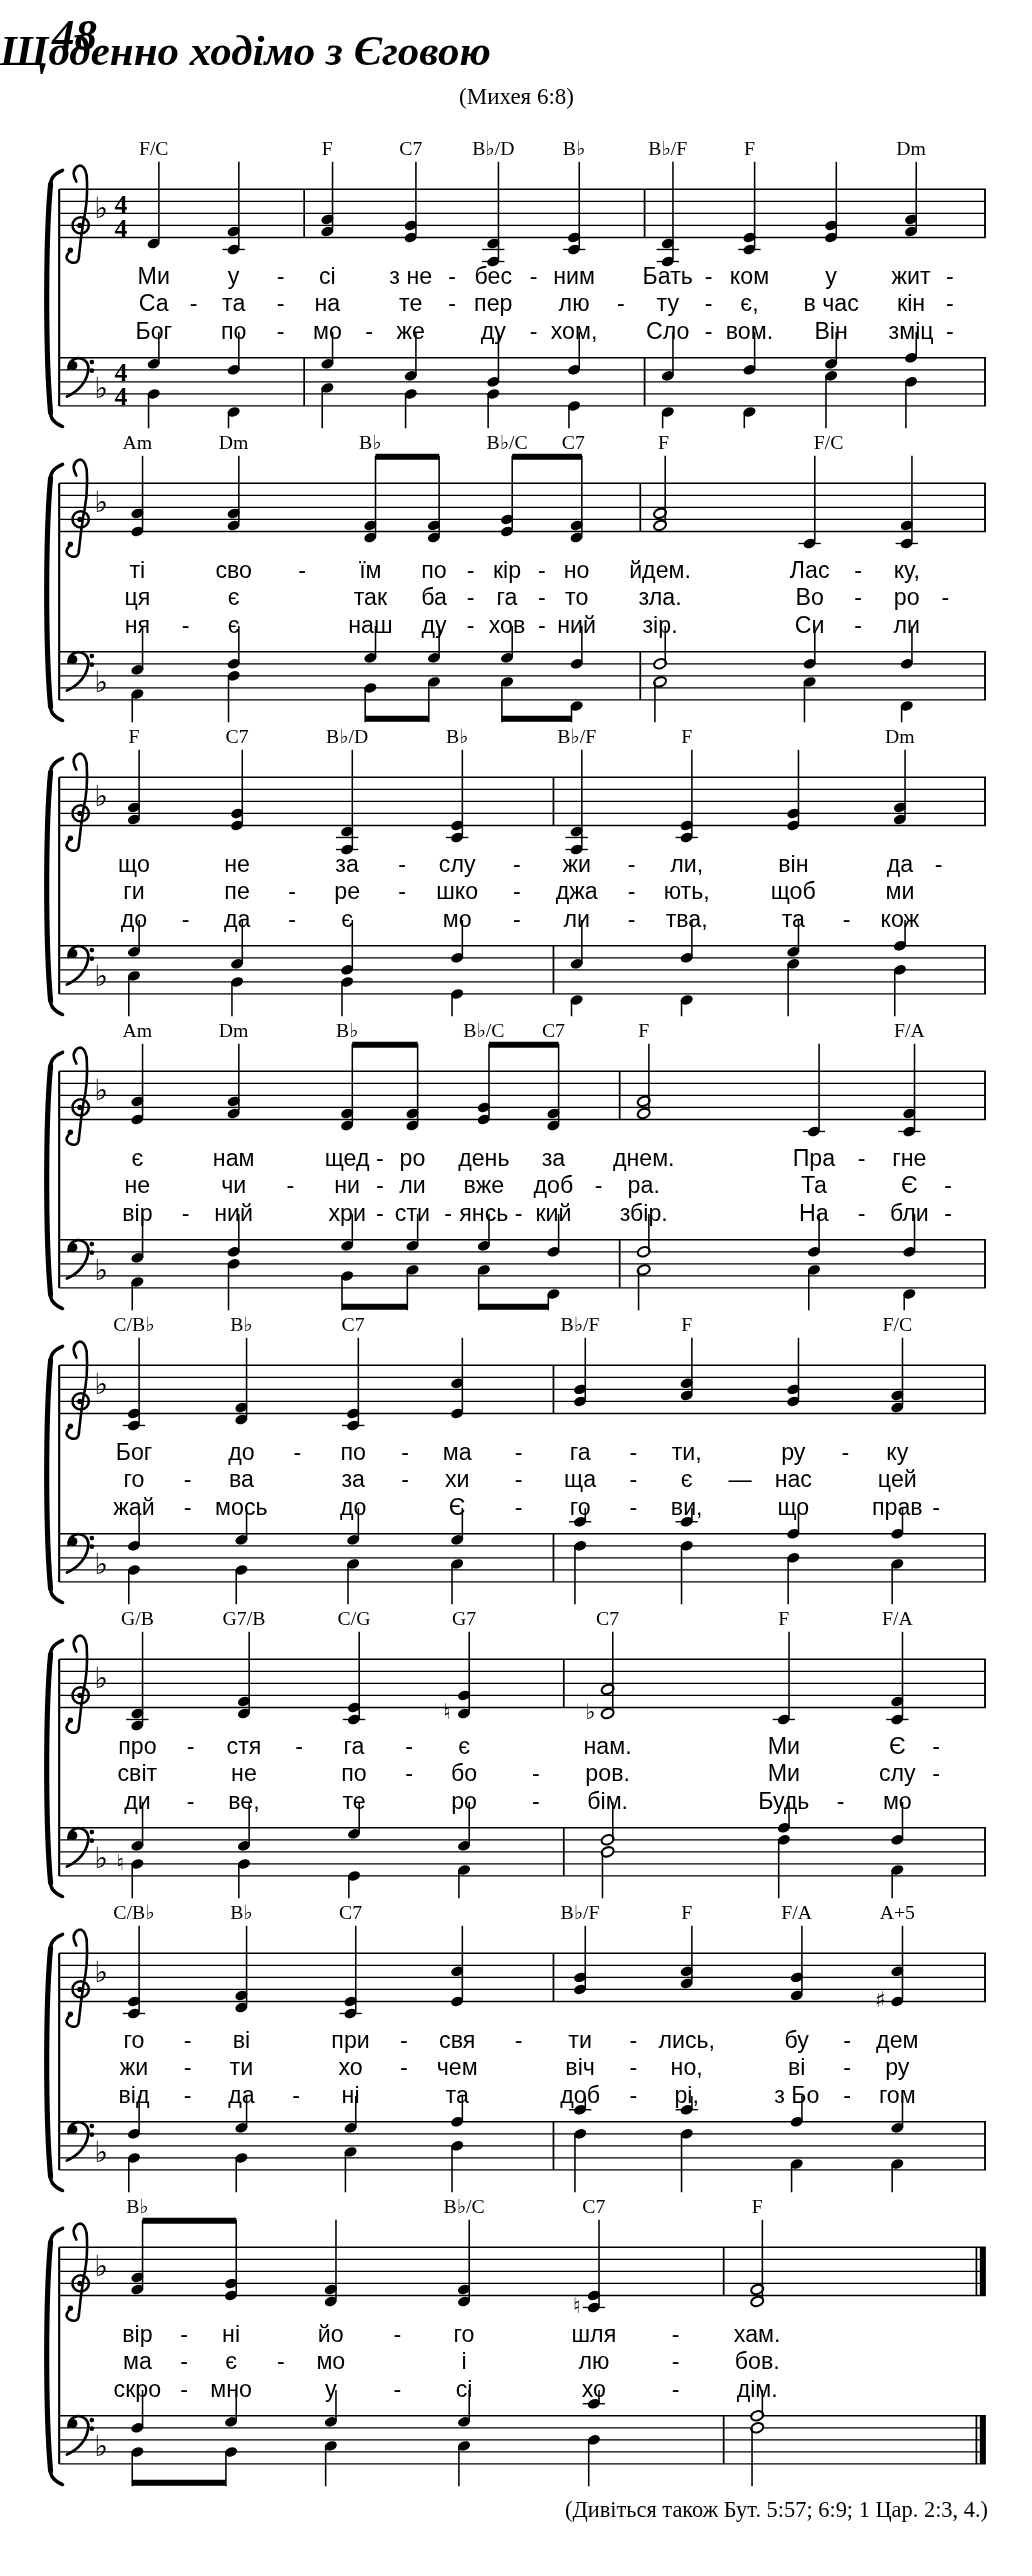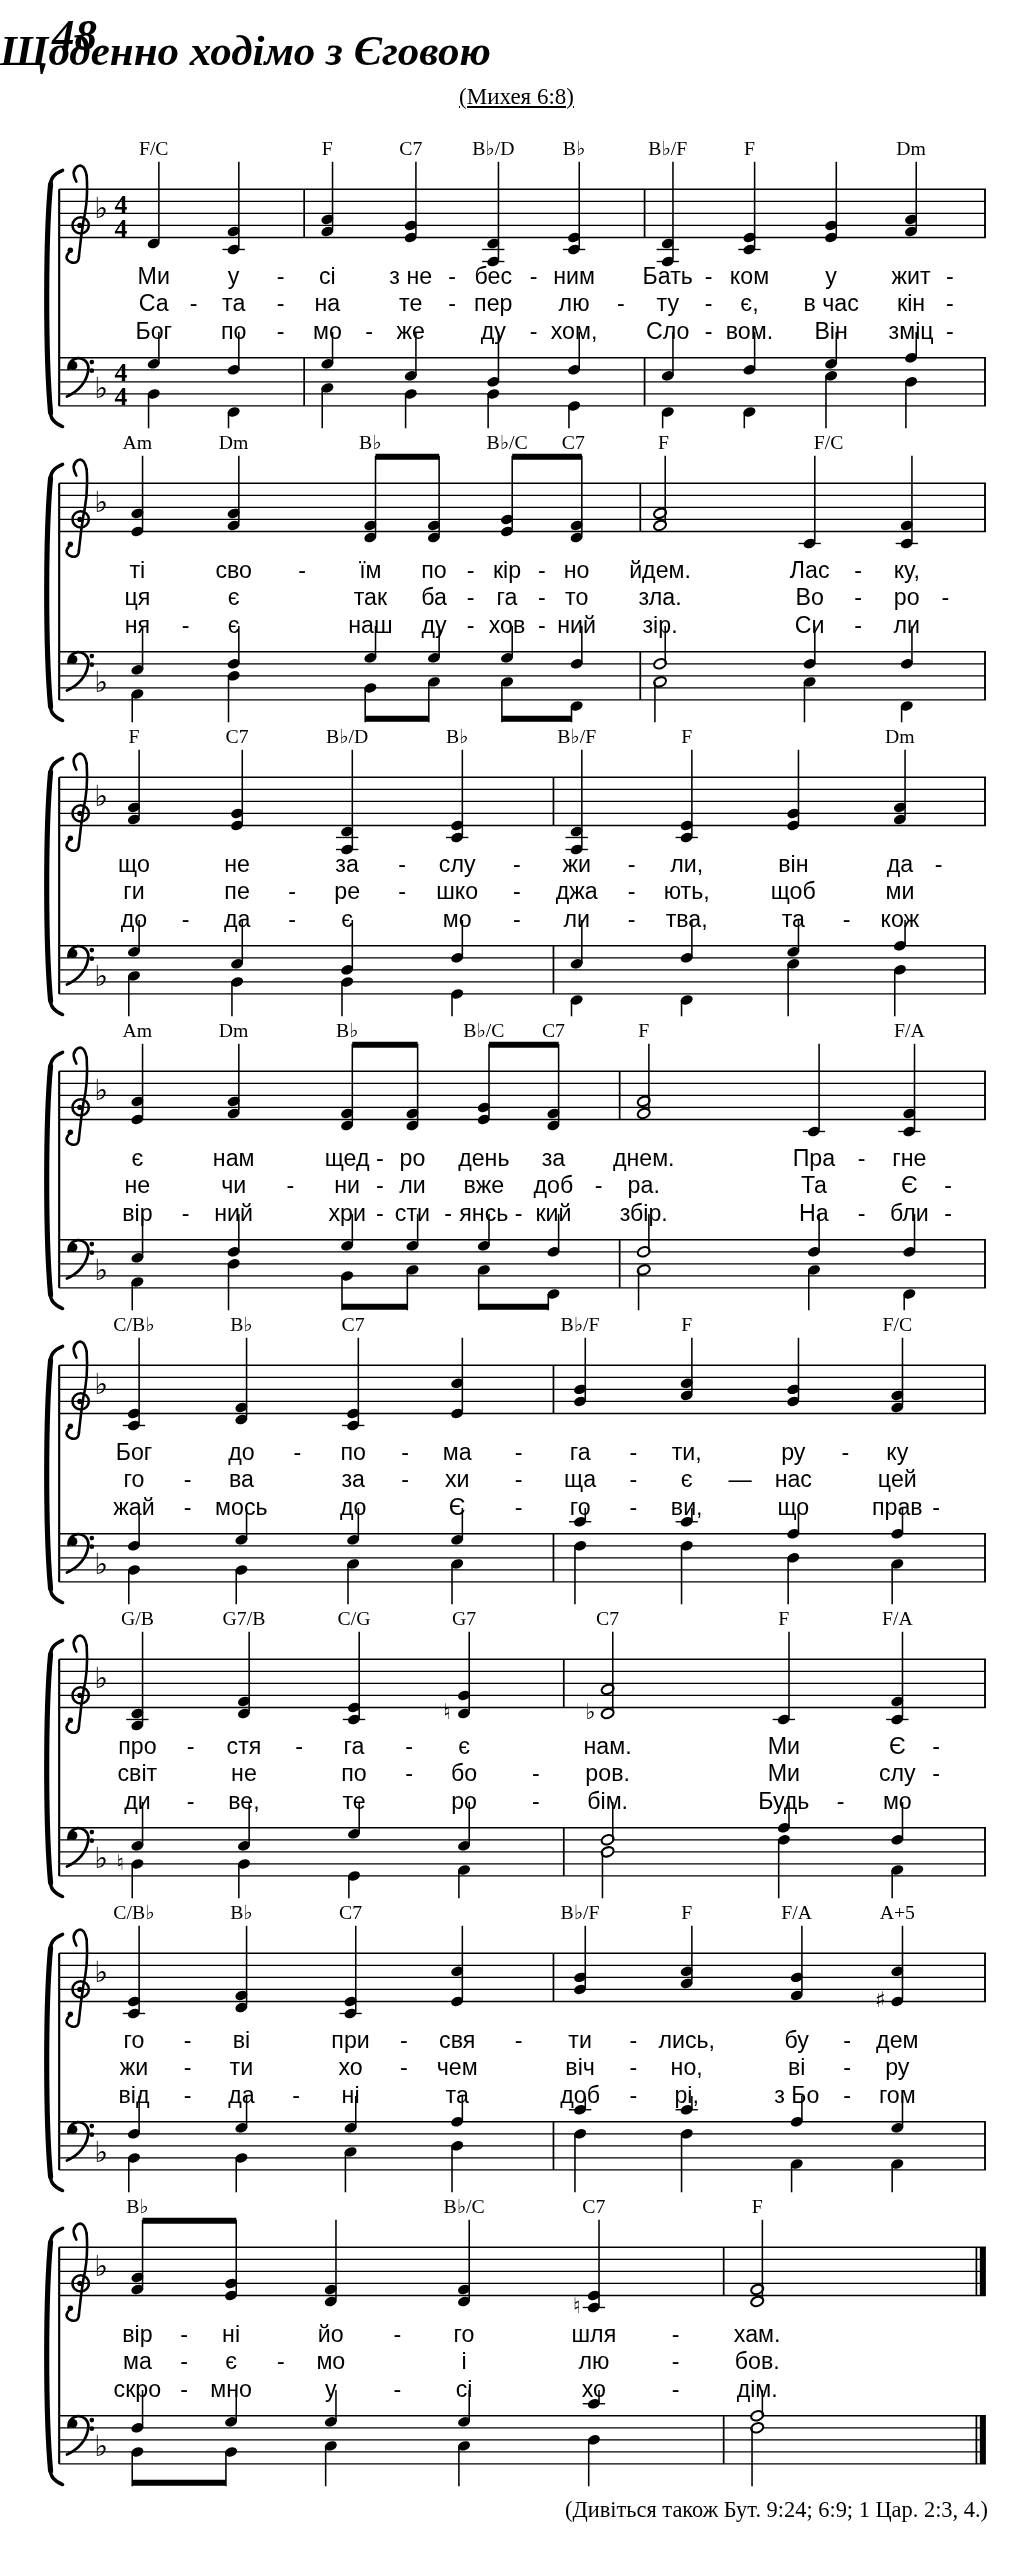--- a/index.html
+++ b/index.html
@@ -1,20 +1,20 @@
 <!DOCTYPE html>
 <html style="font-size:13.8px"><head>
 <meta charset="utf-8">
 <style>
   html,body{margin:0;padding:0;background:#fff;}
   body{width:1033px;height:2576px;position:relative;font-family:"Liberation Serif",serif;color:#000;}
   .header{position:relative;height:136px;}
   .song-number{position:absolute;left:52px;top:9px;font:italic 700 45px "Liberation Serif",serif;}
   .song-title{text-align:left;padding-top:26px;font:italic 700 43px "Liberation Serif",serif;}
-  .song-subtitle{text-align:center;margin-top:8.6px;font:23px "Liberation Serif",serif;text-decoration:underline;}
+  .song-subtitle{text-align:center;margin-top:8.6px;font:23px "Liberation Serif",serif;}
   #score{position:relative;}
   svg.system{display:block;}
   .chord{font:23px "Liberation Serif","DejaVu Sans",serif;}
   .lyr{font:27px "Liberation Sans",sans-serif;}
   .dash{font:27px "Liberation Sans",sans-serif;}
   .acc{font:25px "DejaVu Sans",sans-serif;}
   .tsig{font:700 30px "Liberation Serif",serif;}
   .flat{font:34px "DejaVu Sans",sans-serif;}
   .footer{text-align:right;padding-right:45px;margin-top:8.6px;font:22.4px "Liberation Serif",serif;}
 </style>
@@ -1309,14 +1309,14 @@
       <text x="268" y="236" text-anchor="middle" class="lyr">мно</text>
       <text x="384" y="236" text-anchor="middle" class="lyr">у</text>
       <text x="461.5" y="236" text-anchor="middle" class="dash">-</text>
       <text x="539" y="236" text-anchor="middle" class="lyr">сі</text>
       <text x="690" y="236" text-anchor="middle" class="lyr">хо</text>
       <text x="785" y="236" text-anchor="middle" class="dash">-</text>
       <text x="880" y="236" text-anchor="middle" class="lyr">дім.</text>
     </svg>
   </div>
 
-<div class="footer">(Дивіться також Бут. 9:24; 6:9; 1 Цар. 2:3, 4.)</div>
+<div class="footer">(Дивіться також Бут. 5:57; 6:9; 1 Цар. 2:3, 4.)</div>
 
 
 </body></html>

